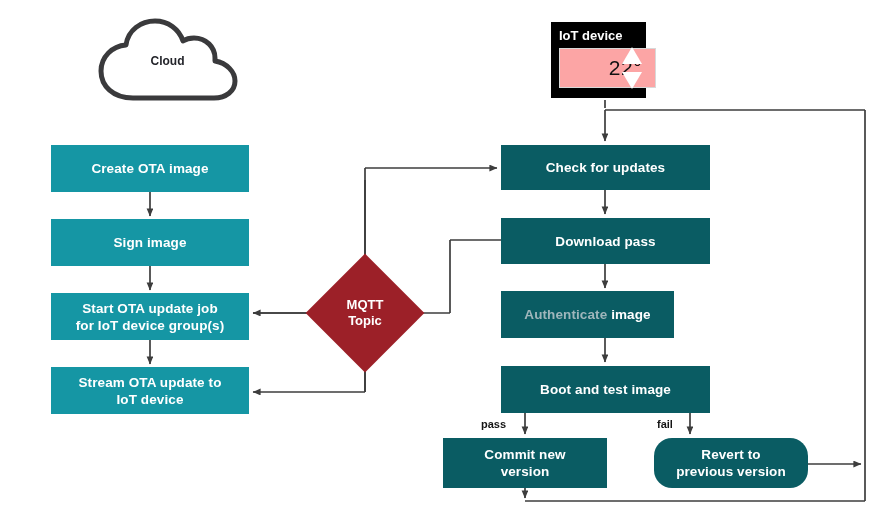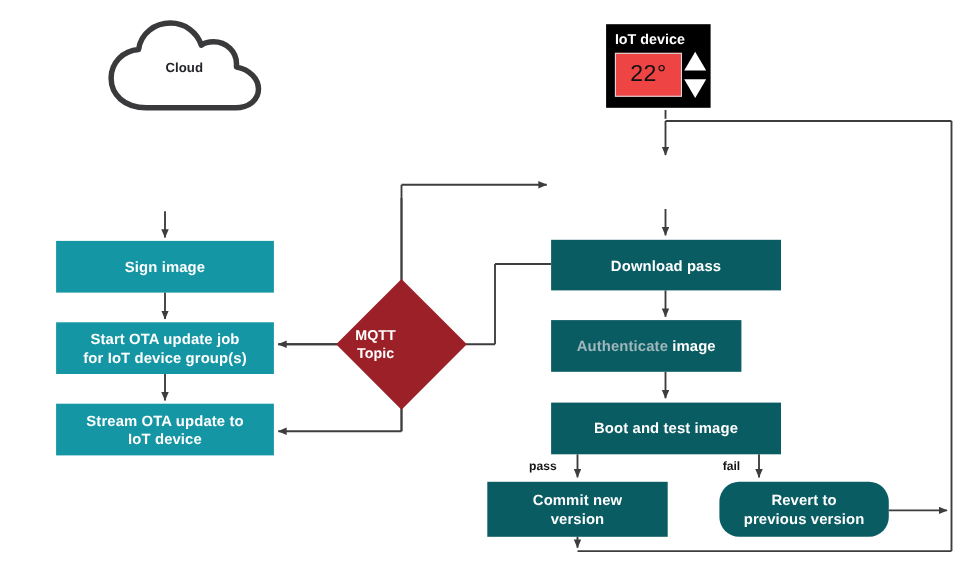--- a/index.html
+++ b/index.html
@@ -7,36 +7,36 @@
        font-family:"Liberation Sans","DejaVu Sans",sans-serif;}
   #stage{position:relative;width:881px;height:518px;background:#fff;}
   #wires{position:absolute;left:0;top:0;width:881px;height:518px;}
 
   .node{position:absolute;display:flex;align-items:center;justify-content:center;
         text-align:center;color:#ffffff;font-weight:bold;font-size:13.5px;
         line-height:17px;letter-spacing:.1px;box-sizing:border-box;padding:2px 6px;}
   .node.cloudside{background:#1596a4;}
   .node.deviceside{background:#0a5c63;}
 
-  .diamond{position:absolute;display:flex;align-items:center;}
+  .diamond{position:absolute;display:flex;align-items:center;justify-content:center;}
   .diamond .dshape{position:absolute;left:0;top:0;width:100%;height:100%;
        background:#9c2028;transform:rotate(45deg);}
   .diamond .dlabel{position:relative;color:#ffffff;font-weight:bold;font-size:13px;
        line-height:16px;text-align:center;}
 
   .cloud-wrap{position:absolute;}
   .cloud-label{position:absolute;width:100%;text-align:center;color:#23242a;
        font-weight:bold;font-size:12px;}
 
   .iot{position:absolute;background:#000000;display:block;}
   .iot-title{position:absolute;color:#ffffff;font-weight:bold;font-size:13px;
        white-space:nowrap;}
-  .iot-screen{position:absolute;background:#ef4444;border:1px solid #d8d8d8;
+  .iot-screen{position:absolute;background:#fca5a5;border:1px solid #d8d8d8;
        display:flex;align-items:center;justify-content:center;
-       color:#111;font-size:21px;font-weight:normal;letter-spacing:.5px;}
+       color:#111;font-size:21px;font-weight:normal;letter-spacing:.5px;padding-left:36px;}
   .edge-label{position:absolute;color:#141414;font-weight:bold;font-size:11px;
        white-space:nowrap;}
   .auth-dim{color:#9fb6bb;}
 </style>
 </head>
 <body>
 
 <div id="stage">
 
   <svg id="wires" viewBox="0 0 881 518" xmlns="http://www.w3.org/2000/svg">
@@ -97,20 +97,23 @@
 
   <div class="iot" style="left:551px;top:22px;width:95px;height:76px;">
     <div class="iot-title" style="left:8px;top:6px;">IoT device</div>
     <div class="iot-screen" style="left:8px;top:26px;width:59px;height:38px;">22°</div>
     <svg style="position:absolute;left:70px;top:24px;" width="22" height="44" viewBox="0 0 22 44" xmlns="http://www.w3.org/2000/svg">
       <path d="M11,1 L21,18 L1,18 Z" fill="#ffffff"></path>
       <path d="M11,43 L1,26 L21,26 Z" fill="#ffffff"></path>
     </svg>
   </div>
 
+  <div class="node cloudside" style="left:51px;top:145px;width:198px;height:47px;">
+    <span>Create OTA image</span>
+  </div>
 
   <div class="node cloudside" style="left:51px;top:219px;width:198px;height:47px;">
     <span>Sign image</span>
   </div>
 
   <div class="node cloudside" style="left:51px;top:293px;width:198px;height:47px;white-space:pre-line;">
     <span>Start OTA update job
 for IoT device group(s)</span>
   </div>
 
@@ -120,20 +123,23 @@
   </div>
 
   <div class="diamond" style="left:323px;top:271px;width:84px;height:84px;">
     <div class="dshape"></div>
     <div class="dlabel">
       <div>MQTT</div>
       <div>Topic</div>
     </div>
   </div>
 
+  <div class="node deviceside" style="left:501px;top:145px;width:209px;height:45px;">
+    <span>Check for updates</span>
+  </div>
 
   <div class="node deviceside" style="left:501px;top:218px;width:209px;height:46px;">
     <span>Download pass</span>
   </div>
 
   <div class="node deviceside" style="left:501px;top:291px;width:173px;height:47px;">
     <span>
       <span class="auth-dim">Authenticate</span><span> </span><span>image</span>
     </span>
   </div>

